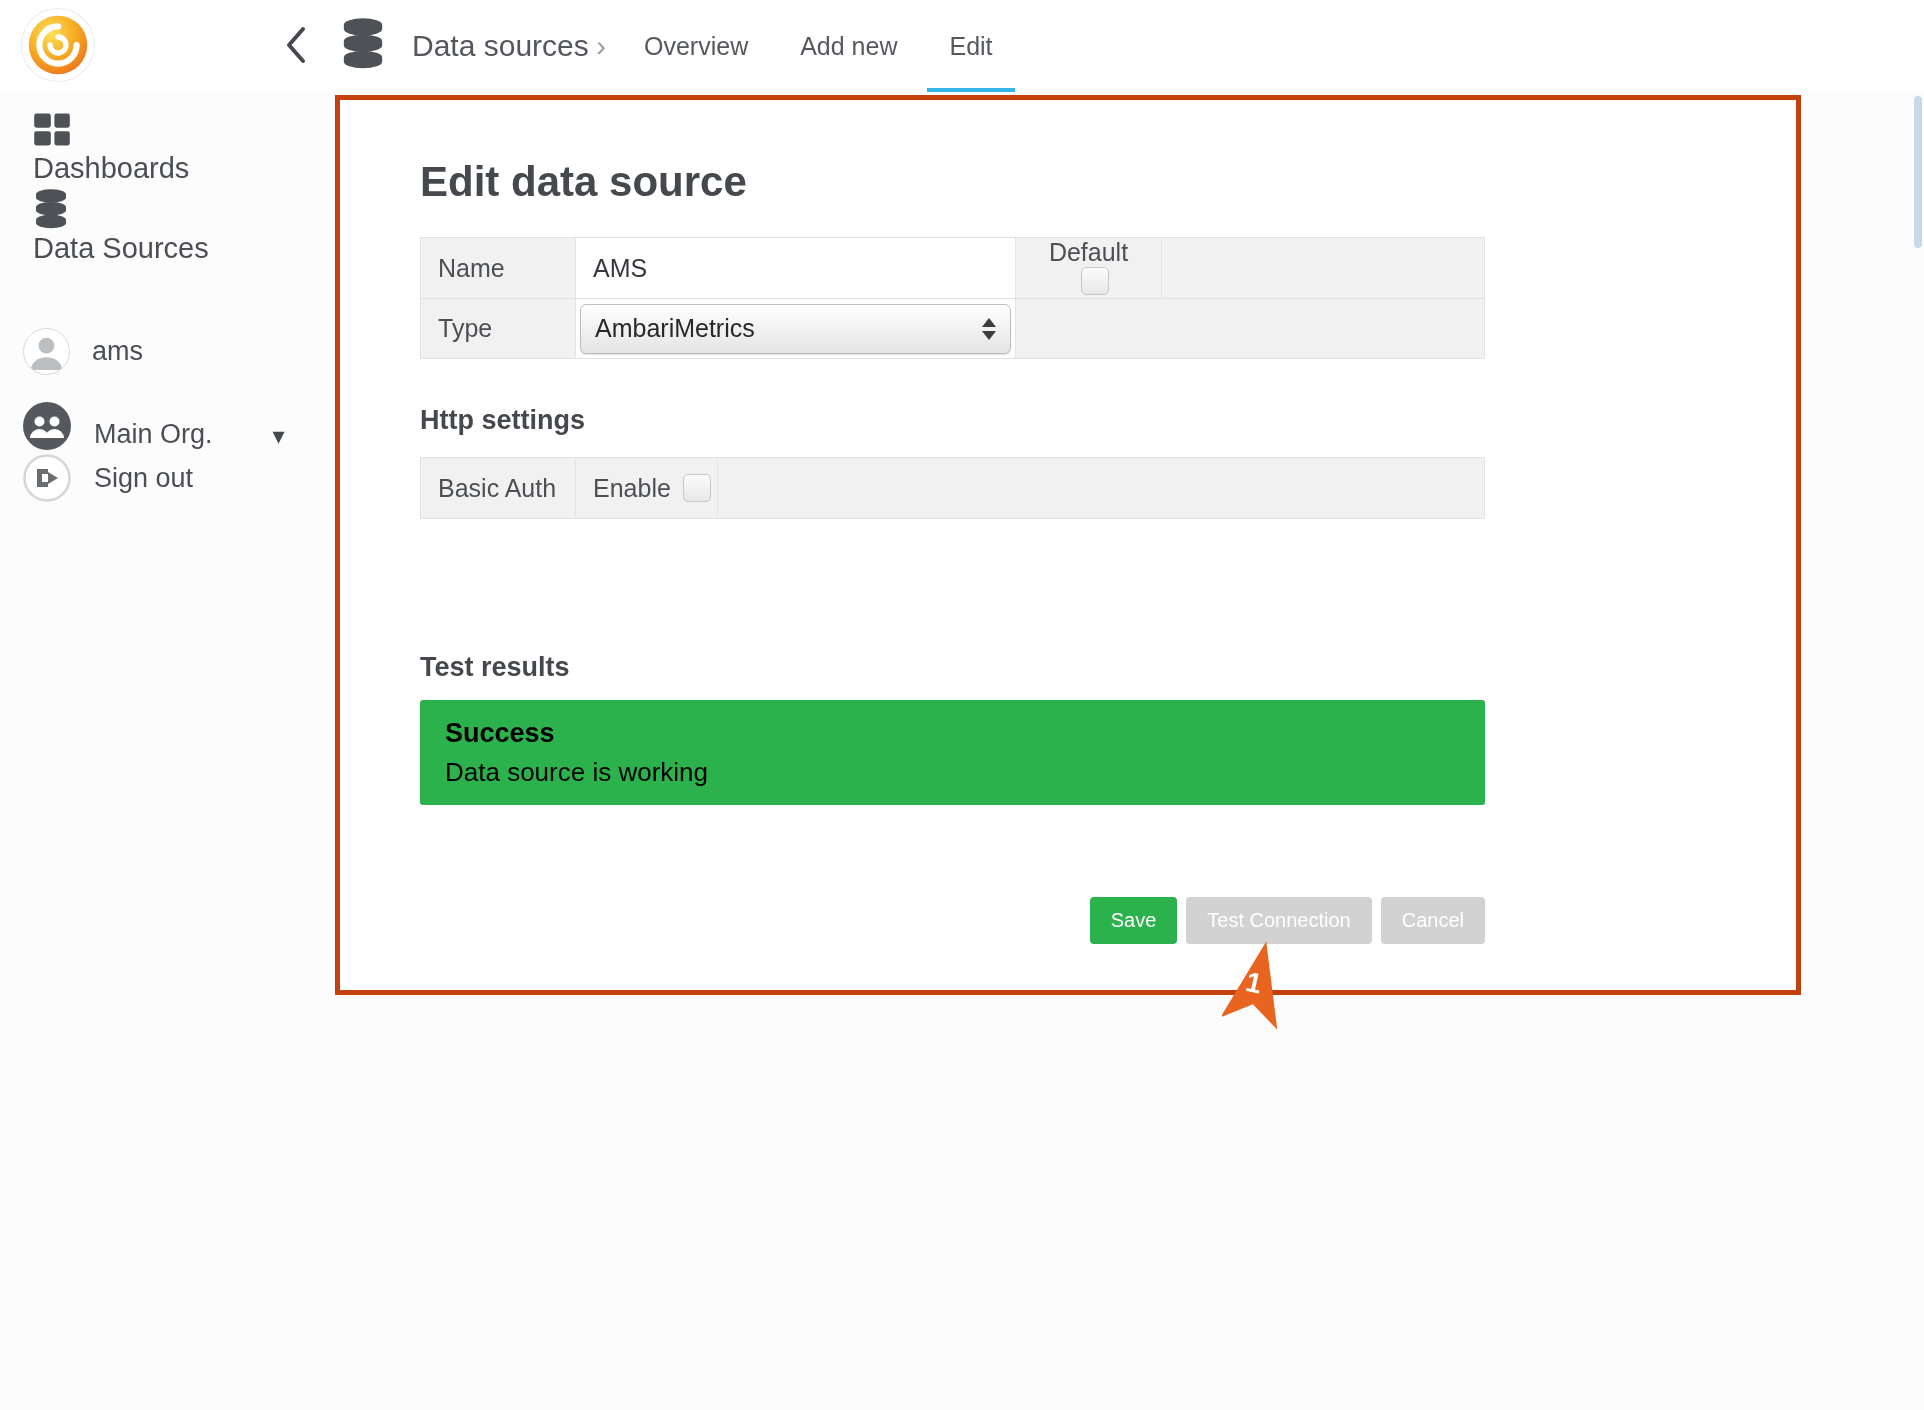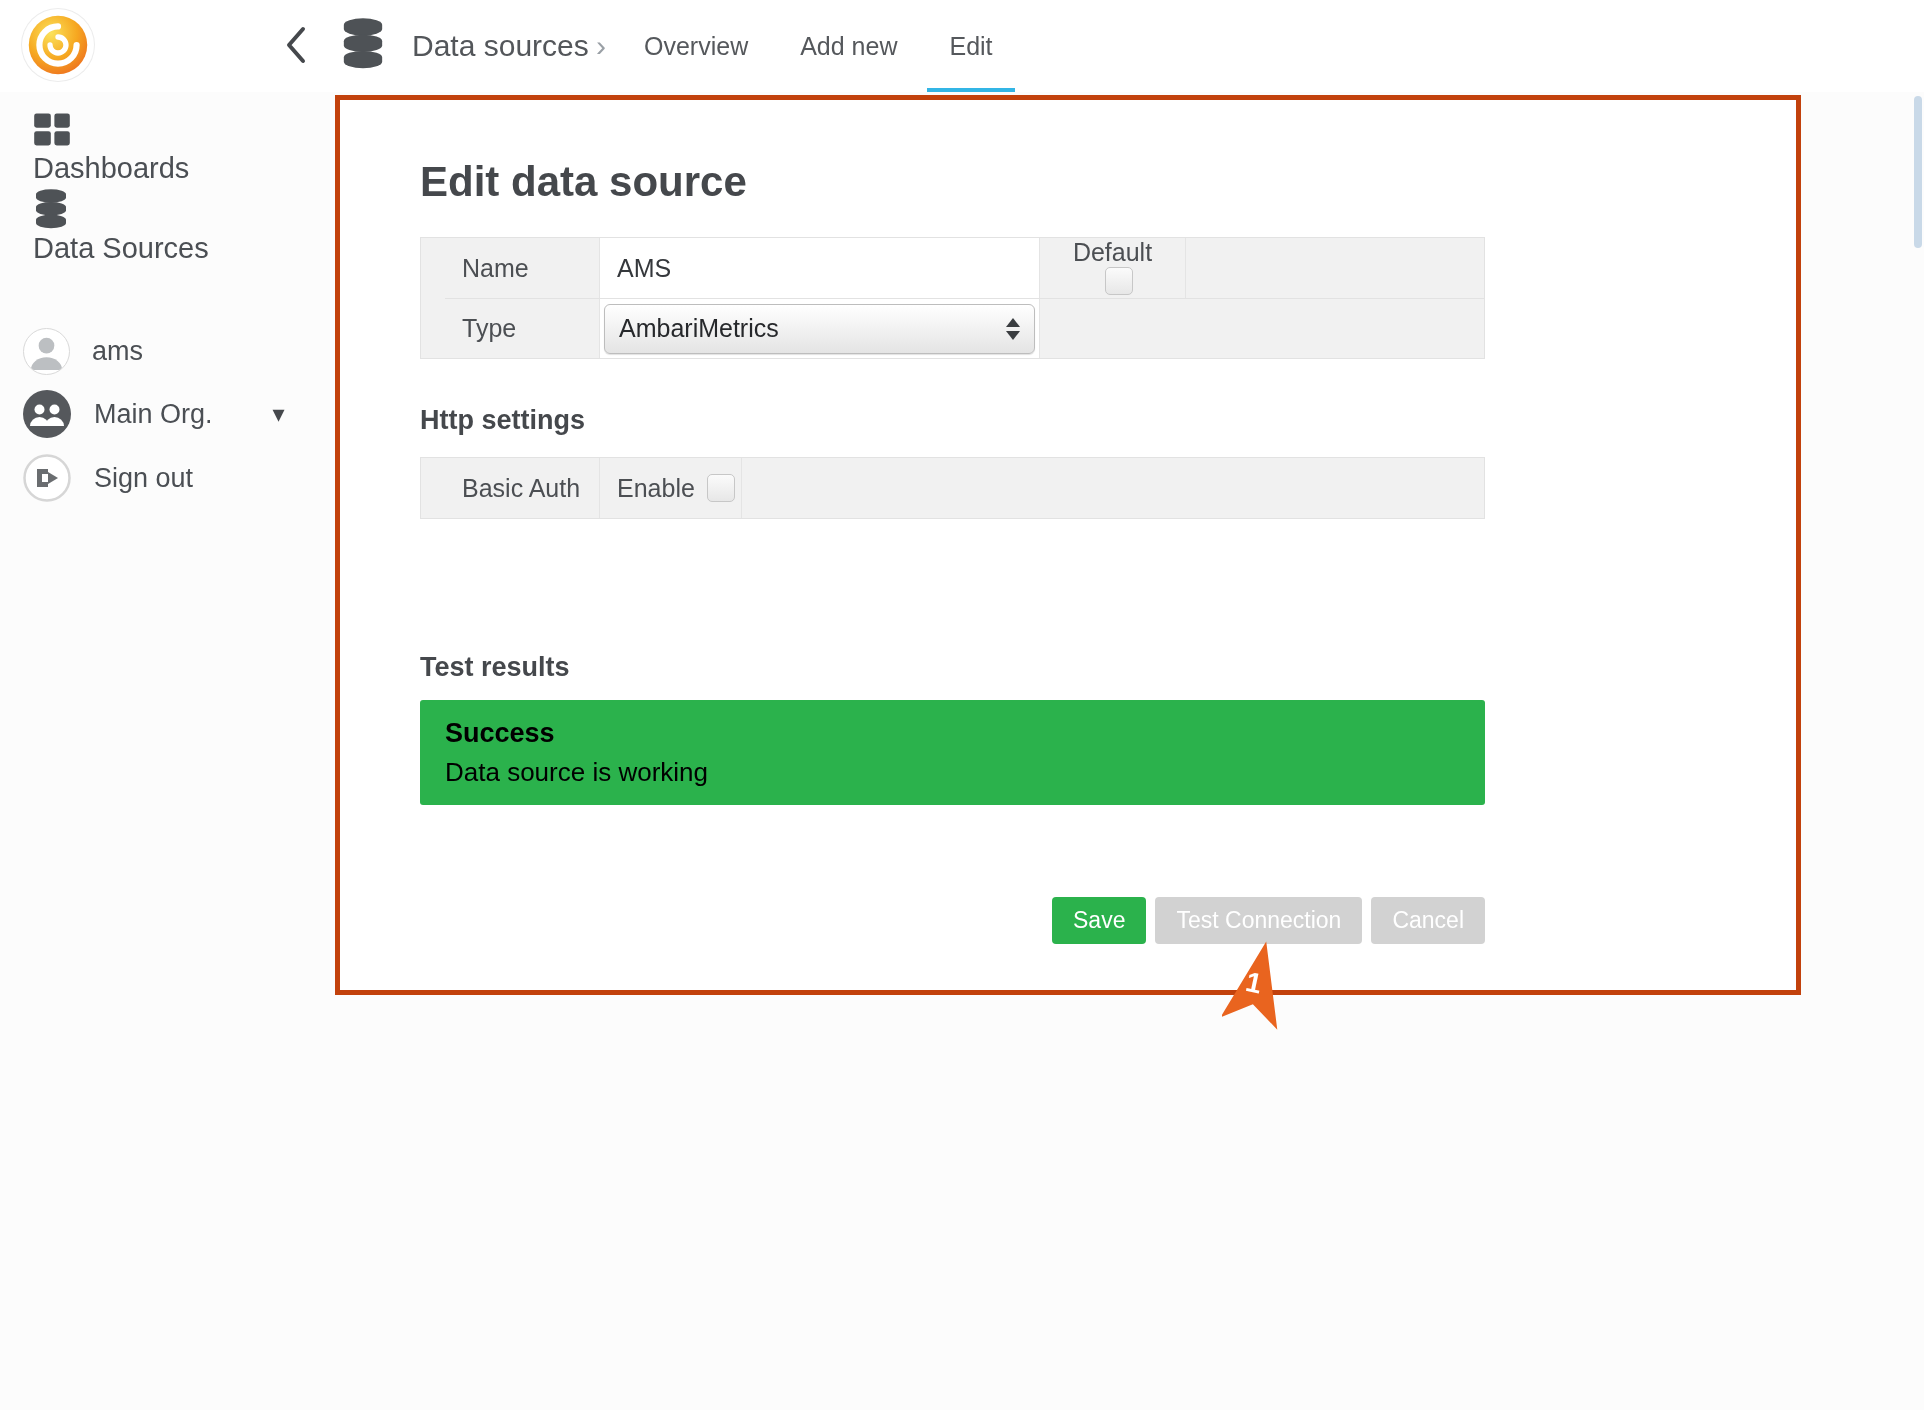--- a/index.html
+++ b/index.html
@@ -46,42 +46,42 @@
   }
   .side-item .side-icon { width: 40px; height: 44px; margin-right: 32px; display: flex; align-items: center; }
   .side-item .side-label { font-size: 29px; color: #4b4f54; }
   .side-dashboards { top: 108px; }
   .side-datasources { top: 188px; }
 
   .side-user { position: absolute; left: 23px; top: 328px; display: flex; align-items: center; cursor: pointer; }
   .avatar { width: 47px; height: 47px; border-radius: 50%; overflow: hidden; border: 1px solid #d9d9d9; background: #fff; margin-right: 22px; }
   .user-label { font-size: 27px; color: #4b4f54; }
 
-  .side-org { position: absolute; left: 23px; top: 390px; display: flex; align-items: center; cursor: pointer; }
+  .side-org { position: absolute; left: 23px; top: 402px; display: flex; align-items: flex-end; cursor: pointer; }
   .round-icon { width: 48px; height: 48px; margin-right: 23px; }
   .org-label { font-size: 27px; color: #4b4f54; }
   .caret { font-size: 24px; color: #45484c; margin-left: 60px; }
 
   .side-signout { position: absolute; left: 23px; top: 454px; display: flex; align-items: center; cursor: pointer; }
   .signout-label { font-size: 27px; color: #4b4f54; }
 
   
   .panel {
     position: absolute; left: 335px; top: 95px; width: 1466px; height: 900px;
     background: #fff; border: 5px solid #c2410c;
   }
   .page-title {
     position: absolute; left: 80px; top: 58px;
     font-size: 42px; font-weight: bold; color: #45484c;
   }
 
   .table { position: absolute; left: 80px; width: 1065px; border: 1px solid #e2e2e2; background: #f1f1f1; }
   .table-main { top: 137px; }
   .table-http { top: 357px; }
-  .row { display: flex; height: 60px; border-top: 1px solid #e2e2e2; margin-left: 24px; }
+  .row { display: flex; height: 60px; border-top: 1px solid #e2e2e2; }
   .row:first-child { border-top: none; }
   .cell { display: flex; align-items: center; padding: 0 17px; font-size: 25px; color: #4c4f53; border-right: 1px solid #e4e4e4; }
   .cell:last-child { border-right: none; }
   .cell.c-label { width: 155px; }
   .cell.c-field { width: 440px; padding: 0; background: #fff; }
   .cell.c-default { width: 146px; flex-direction: column; }
   .cell.c-access { width: 125px; }
   .cell.c-selwrap { width: 243px; padding: 0; background: #fff; }
   .cell.c-enable { width: 142px; }
   .cell.c-rest { flex: 1; border-right: none; }
@@ -125,21 +125,21 @@
   }
   .success-title { font-size: 27px; font-weight: bold; margin-bottom: 8px; }
   .success-msg { font-size: 26px; }
 
   .button-row {
     position: absolute; left: 80px; top: 797px; width: 1065px;
     display: flex; justify-content: flex-end; gap: 9px;
   }
   .btn {
     height: 47px; padding: 0 21px; border: none; border-radius: 4px;
-    font-size: 23px; color: #fff; cursor: pointer;
+    font-size: 20px; color: #fff; cursor: pointer;
     font-family: "Liberation Sans", sans-serif;
   }
   .btn-save { background: #2bb24c; }
   .btn-gray { background: #d2d2d2; }
 
   
   .pointer { position: absolute; left: 1222px; top: 938px; width: 70px; height: 96px; z-index: 5; }
 
   
   .scrollbar-thumb {

